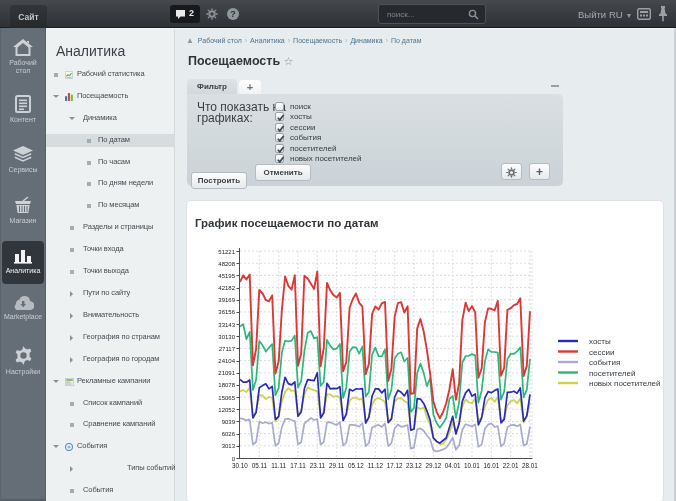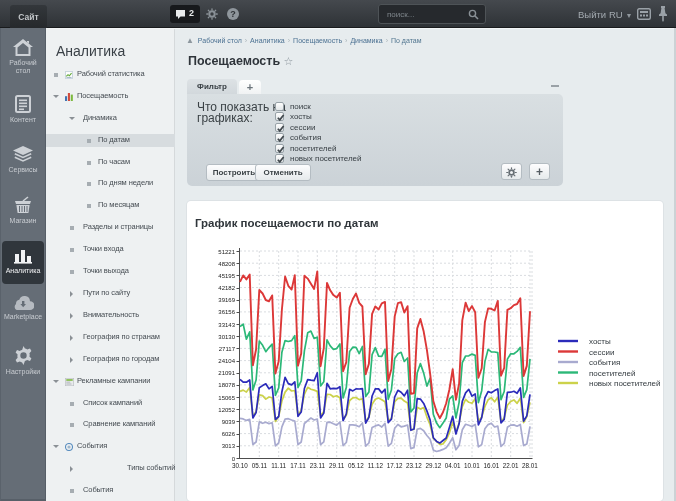--- a/index.html
+++ b/index.html
@@ -297,21 +297,21 @@
             <path fill="none" stroke="#41484d" stroke-width="2" d="M2.2 5.8l2.4 2.6L9.3 2.4"></path>
           </svg>
         </div>
 <div class="cbrow" style="left:103px;top:50px;">посетителей</div>
 <div class="cb" style="left:88px;top:60px;">
           <svg width="9" height="9" viewBox="0 0 11 11">
             <path fill="none" stroke="#41484d" stroke-width="2" d="M2.2 5.8l2.4 2.6L9.3 2.4"></path>
           </svg>
         </div>
 <div class="cbrow" style="left:103px;top:60px;">новых посетителей</div>
-<div class="fbtn" style="left:4px;top:70px;width:56px;line-height:16px;margin-left:15px;">Построить</div>
+<div class="fbtn" style="left:4px;top:78px;width:56px;line-height:16px;">Построить</div>
 <div class="fbtn" style="left:68px;top:70px;width:56px;line-height:16px;">Отменить</div>
 <div class="fbtn" style="left:314px;top:69px;width:21px;height:17px;"><svg width="11" height="11" viewBox="0 0 12 12" style="margin-top:3px;">
             <g fill="#676f75">
               <rect x="5.35" y="0.2" width="1.3" height="2.2" rx="0.5" transform="rotate(0 6 6)"></rect>
               <rect x="5.35" y="0.2" width="1.3" height="2.2" rx="0.5" transform="rotate(45 6 6)"></rect>
               <rect x="5.35" y="0.2" width="1.3" height="2.2" rx="0.5" transform="rotate(90 6 6)"></rect>
               <rect x="5.35" y="0.2" width="1.3" height="2.2" rx="0.5" transform="rotate(135 6 6)"></rect>
               <rect x="5.35" y="0.2" width="1.3" height="2.2" rx="0.5" transform="rotate(180 6 6)"></rect>
               <rect x="5.35" y="0.2" width="1.3" height="2.2" rx="0.5" transform="rotate(225 6 6)"></rect>
               <rect x="5.35" y="0.2" width="1.3" height="2.2" rx="0.5" transform="rotate(270 6 6)"></rect>

